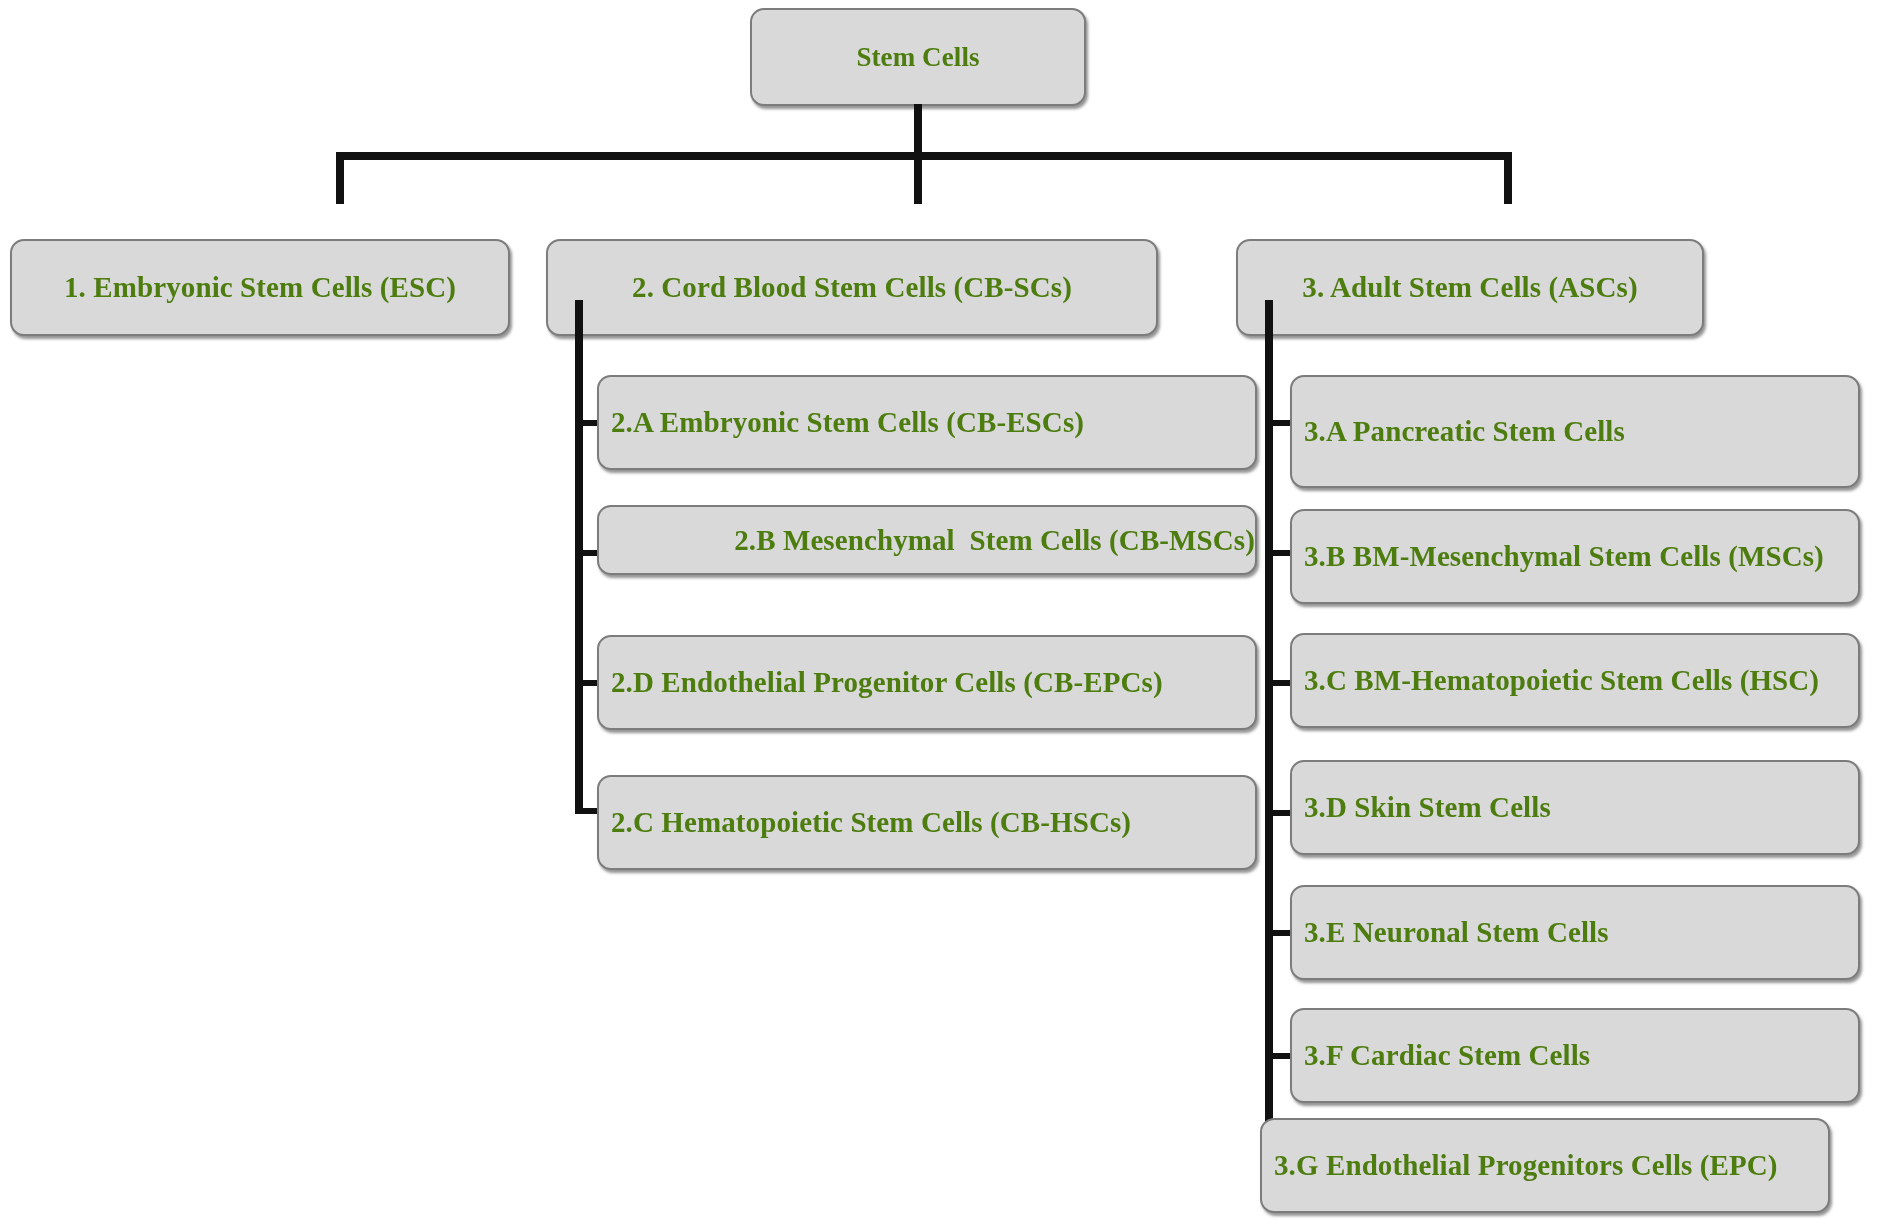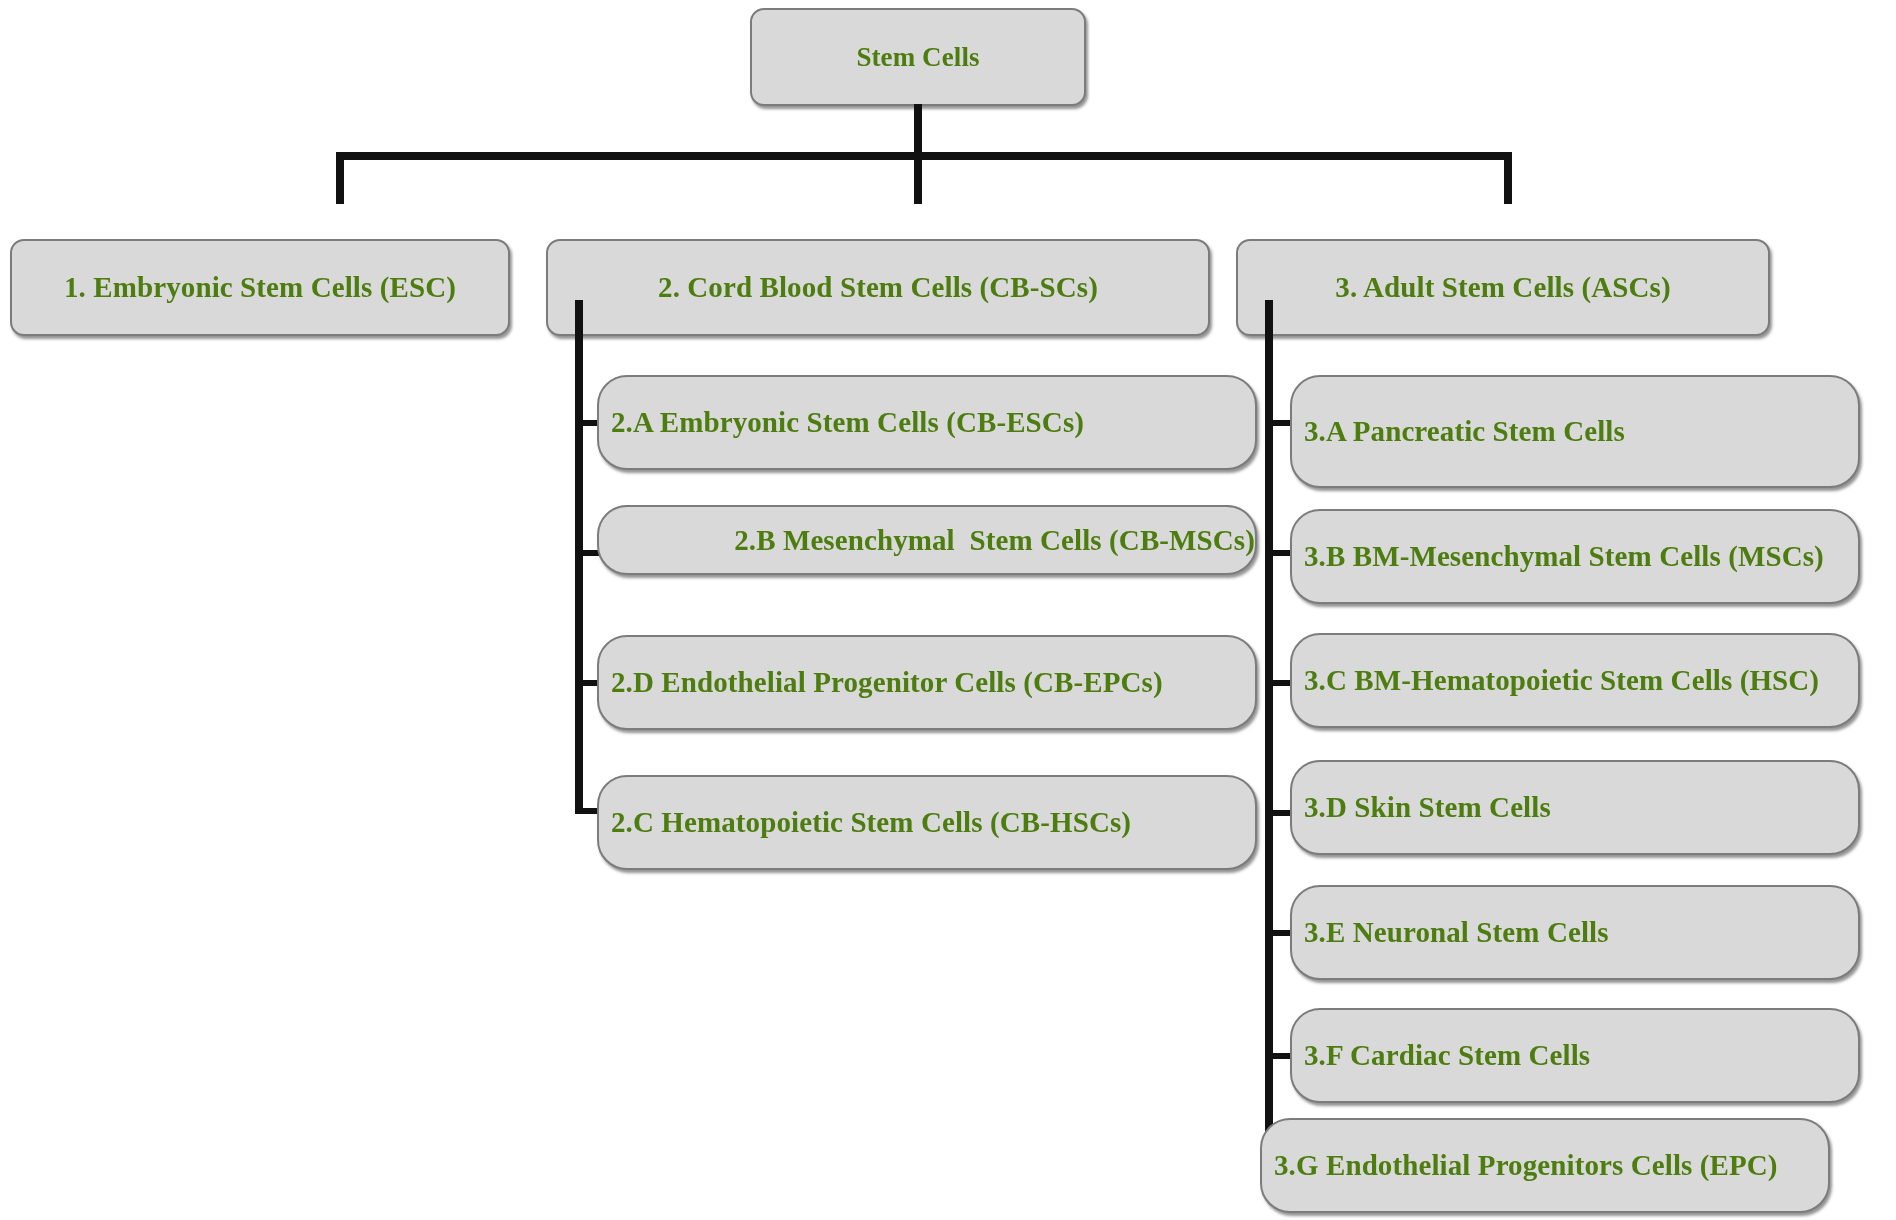--- a/index.html
+++ b/index.html
@@ -40,21 +40,21 @@
   .node.center {
     justify-content: center;
   }
   .node.left {
     justify-content: flex-start;
     padding-left: 12px;
   }
 
   .root-node      { font-size: 27px; }
   .level2-node    { font-size: 29px; margin-top: 36px; }
-  .leaf-node      { font-size: 29px; border-radius: 30px; }
+  .leaf-node      { font-size: 29px; }
 
   
   .line {
     position: absolute;
     background: #111111;
   }
   .line.v { width: 7px; }
   .line.h { height: 7px; }
   .line.stub { height: 6px; }
   .line.trunk { width: 8px; }
@@ -73,25 +73,25 @@
   <div class="line h" style="left:336px; top:152px; width:1176px; height:8px;"></div>
 
   <div class="line v" style="left:336px; top:152px; width:8px; height:52px;"></div>
   <div class="line v" style="left:914px; top:152px; width:8px; height:52px;"></div>
   <div class="line v" style="left:1504px; top:152px; width:8px; height:52px;"></div>
 
   <div class="node center level2-node" style="left:10px; top:203px; width:500px; height:97px;">
     <span>1. Embryonic Stem Cells (ESC)</span>
   </div>
 
-  <div class="node center level2-node" style="left:546px; top:203px; width:664px; height:97px;">
+  <div class="node center level2-node" style="left:546px; top:203px; width:612px; height:97px;">
     <span>2. Cord Blood Stem Cells (CB-SCs)</span>
   </div>
 
-  <div class="node center level2-node" style="left:1236px; top:203px; width:534px; height:97px;">
+  <div class="node center level2-node" style="left:1236px; top:203px; width:468px; height:97px;">
     <span>3. Adult Stem Cells (ASCs)</span>
   </div>
 
   <div class="line trunk" style="left:575px; top:300px; width:8px; height:512px;"></div>
 
   <div class="line stub" style="left:575px; top:420px; width:25px;"></div>
   <div class="line stub" style="left:575px; top:550px; width:25px;"></div>
   <div class="line stub" style="left:575px; top:680px; width:25px;"></div>
   <div class="line stub" style="left:575px; top:808px; width:25px;"></div>
 

